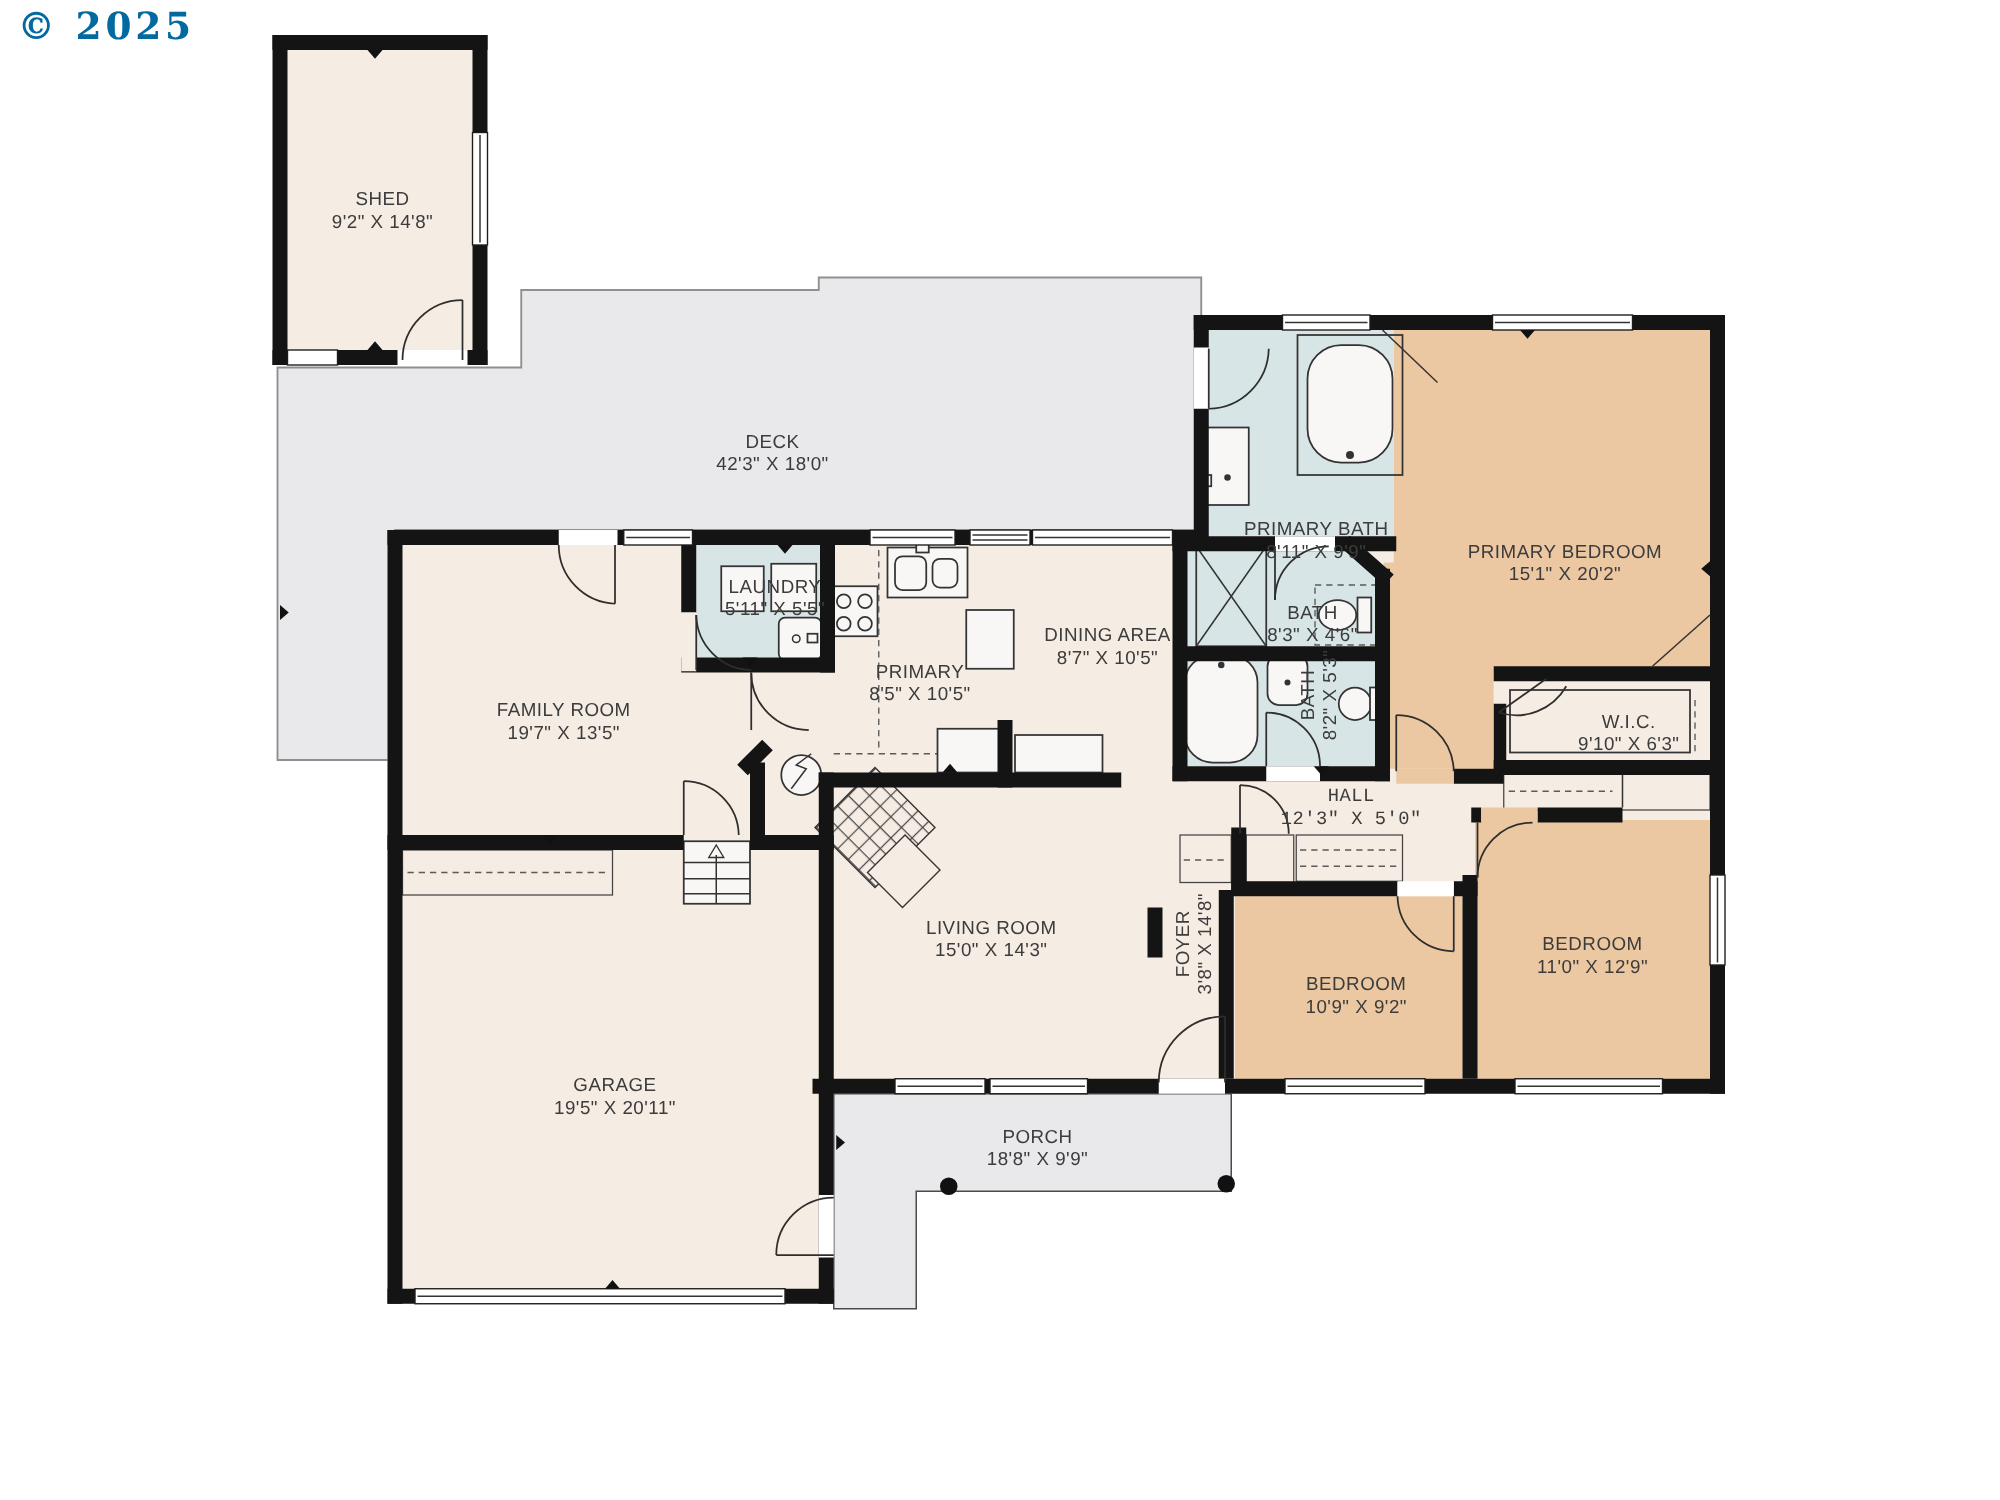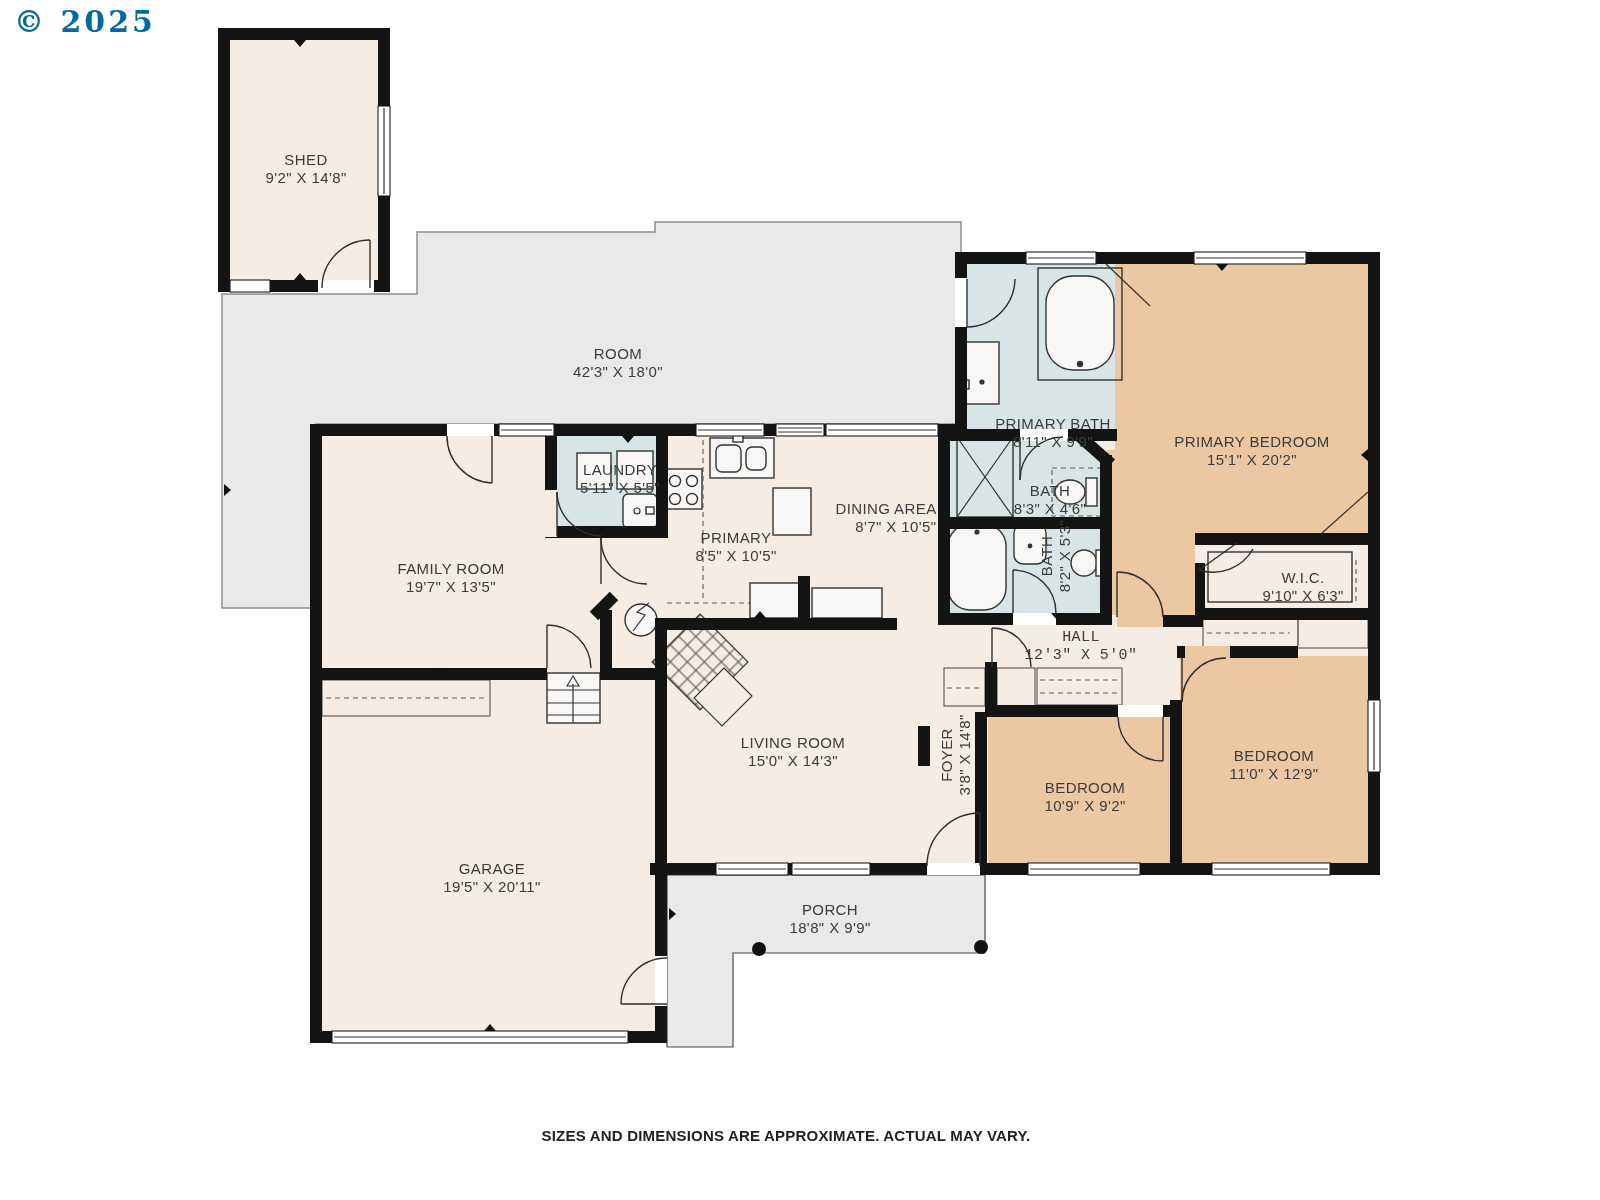--- a/index.html
+++ b/index.html
@@ -285,36 +285,36 @@
       <polygon class="mk" points="1051,613 1063,613 1057,620"></polygon>
     </g>
   </svg>
 
   <div id="labels">
       <div class="lbl" style="left: 306px; top: 169px;">
         <div>SHED</div>
         <div>9'2" X 14'8"</div>
       </div>
       <div class="lbl" style="left: 618px; top: 363px;">
-        <div>ROOM</div>
+        <div>DECK</div>
         <div>42'3" X 18'0"</div>
       </div>
       <div class="lbl" style="left: 451px; top: 578px;">
         <div>FAMILY ROOM</div>
         <div>19'7" X 13'5"</div>
       </div>
       <div class="lbl" style="left: 620px; top: 479px;">
         <div>LAUNDRY</div>
         <div>5'11" X 5'5"</div>
       </div>
       <div class="lbl" style="left: 736px; top: 547px;">
         <div>PRIMARY</div>
         <div>8'5" X 10'5"</div>
       </div>
-      <div class="lbl" style="left: 886px; top: 518px; text-align: right;">
+      <div class="lbl" style="left: 886px; top: 518px;">
         <div>DINING AREA</div>
         <div>8'7" X 10'5"</div>
       </div>
       <div class="lbl" style="left: 1053px; top: 433px;">
         <div>PRIMARY BATH</div>
         <div>8'11" X 9'9"</div>
       </div>
       <div class="lbl" style="left: 1252px; top: 431px; margin-top: 20px;">
         <div>PRIMARY BEDROOM</div>
         <div>15'1" X 20'2"</div>
@@ -354,14 +354,13 @@
       <div class="lbl" style="left: 492px; top: 878px;">
         <div>GARAGE</div>
         <div>19'5" X 20'11"</div>
       </div>
       <div class="lbl" style="left: 830px; top: 919px;">
         <div>PORCH</div>
         <div>18'8" X 9'9"</div>
       </div>
     </div>
   <div id="watermark">© 2025</div>
-  <div id="footer">SIZES AND DIMENSIONS ARE APPROXIMATE. ACTUAL MAY VARY.</div>
 </div>
 
 </body></html>

